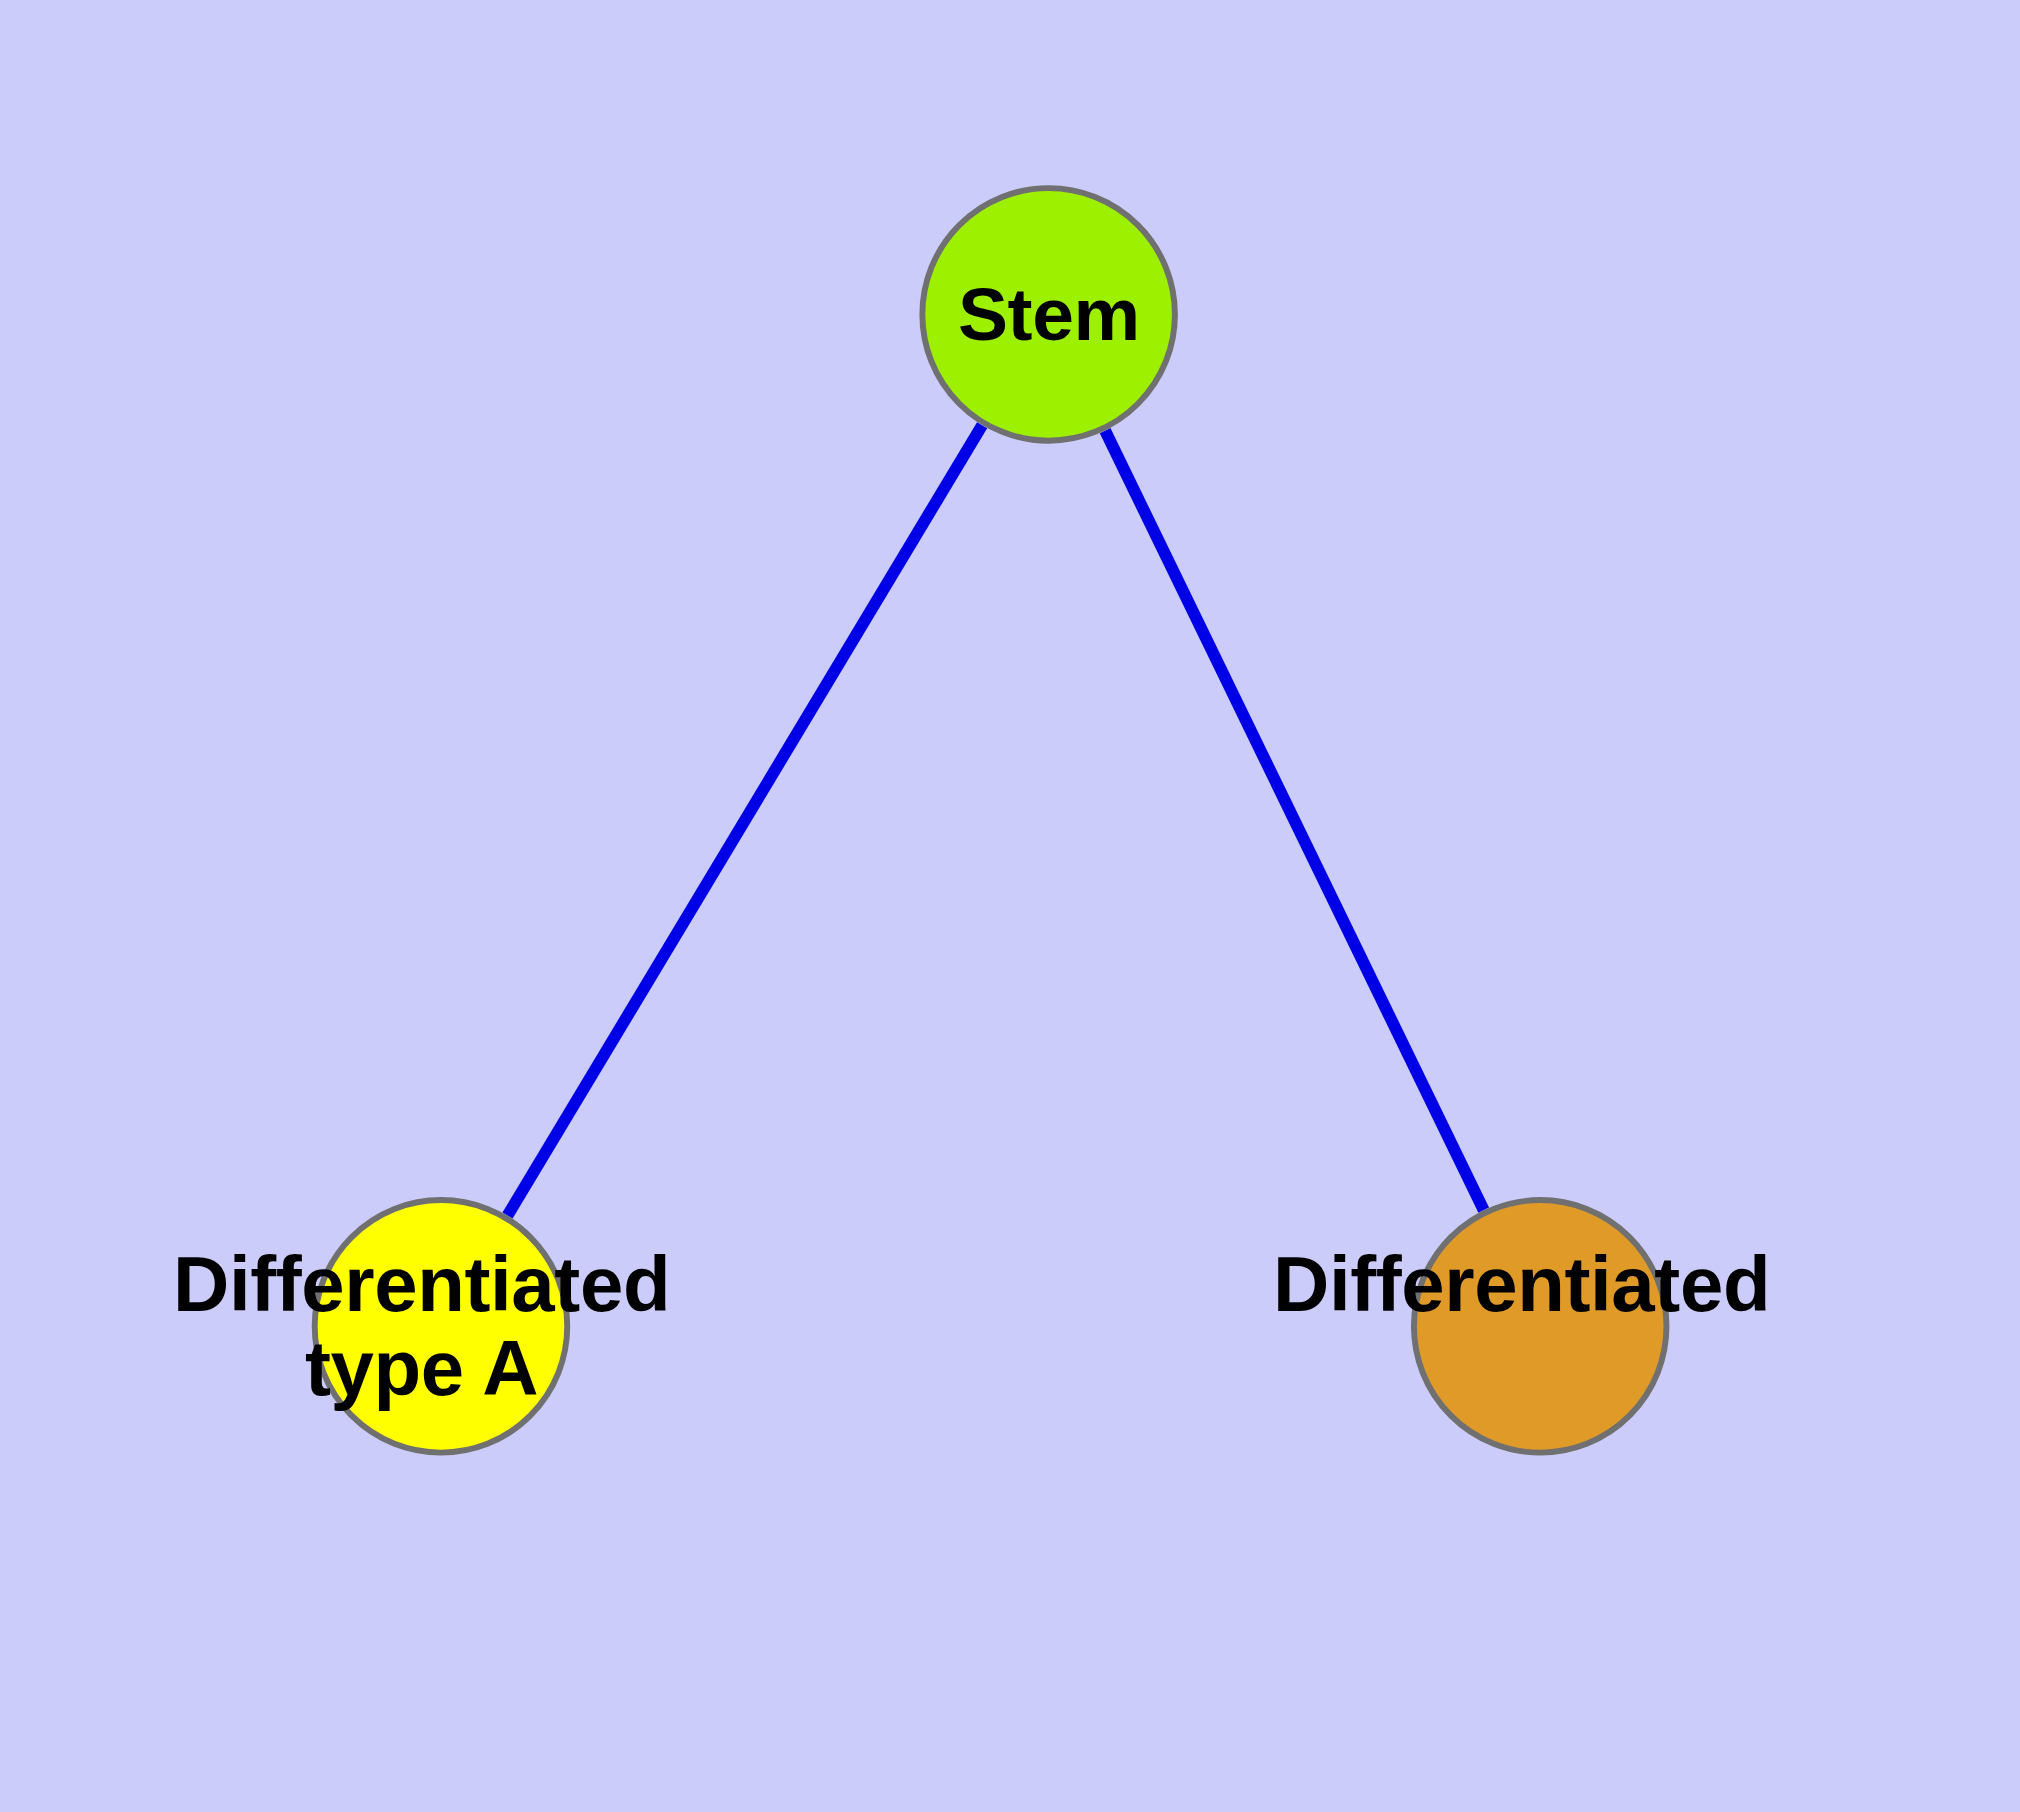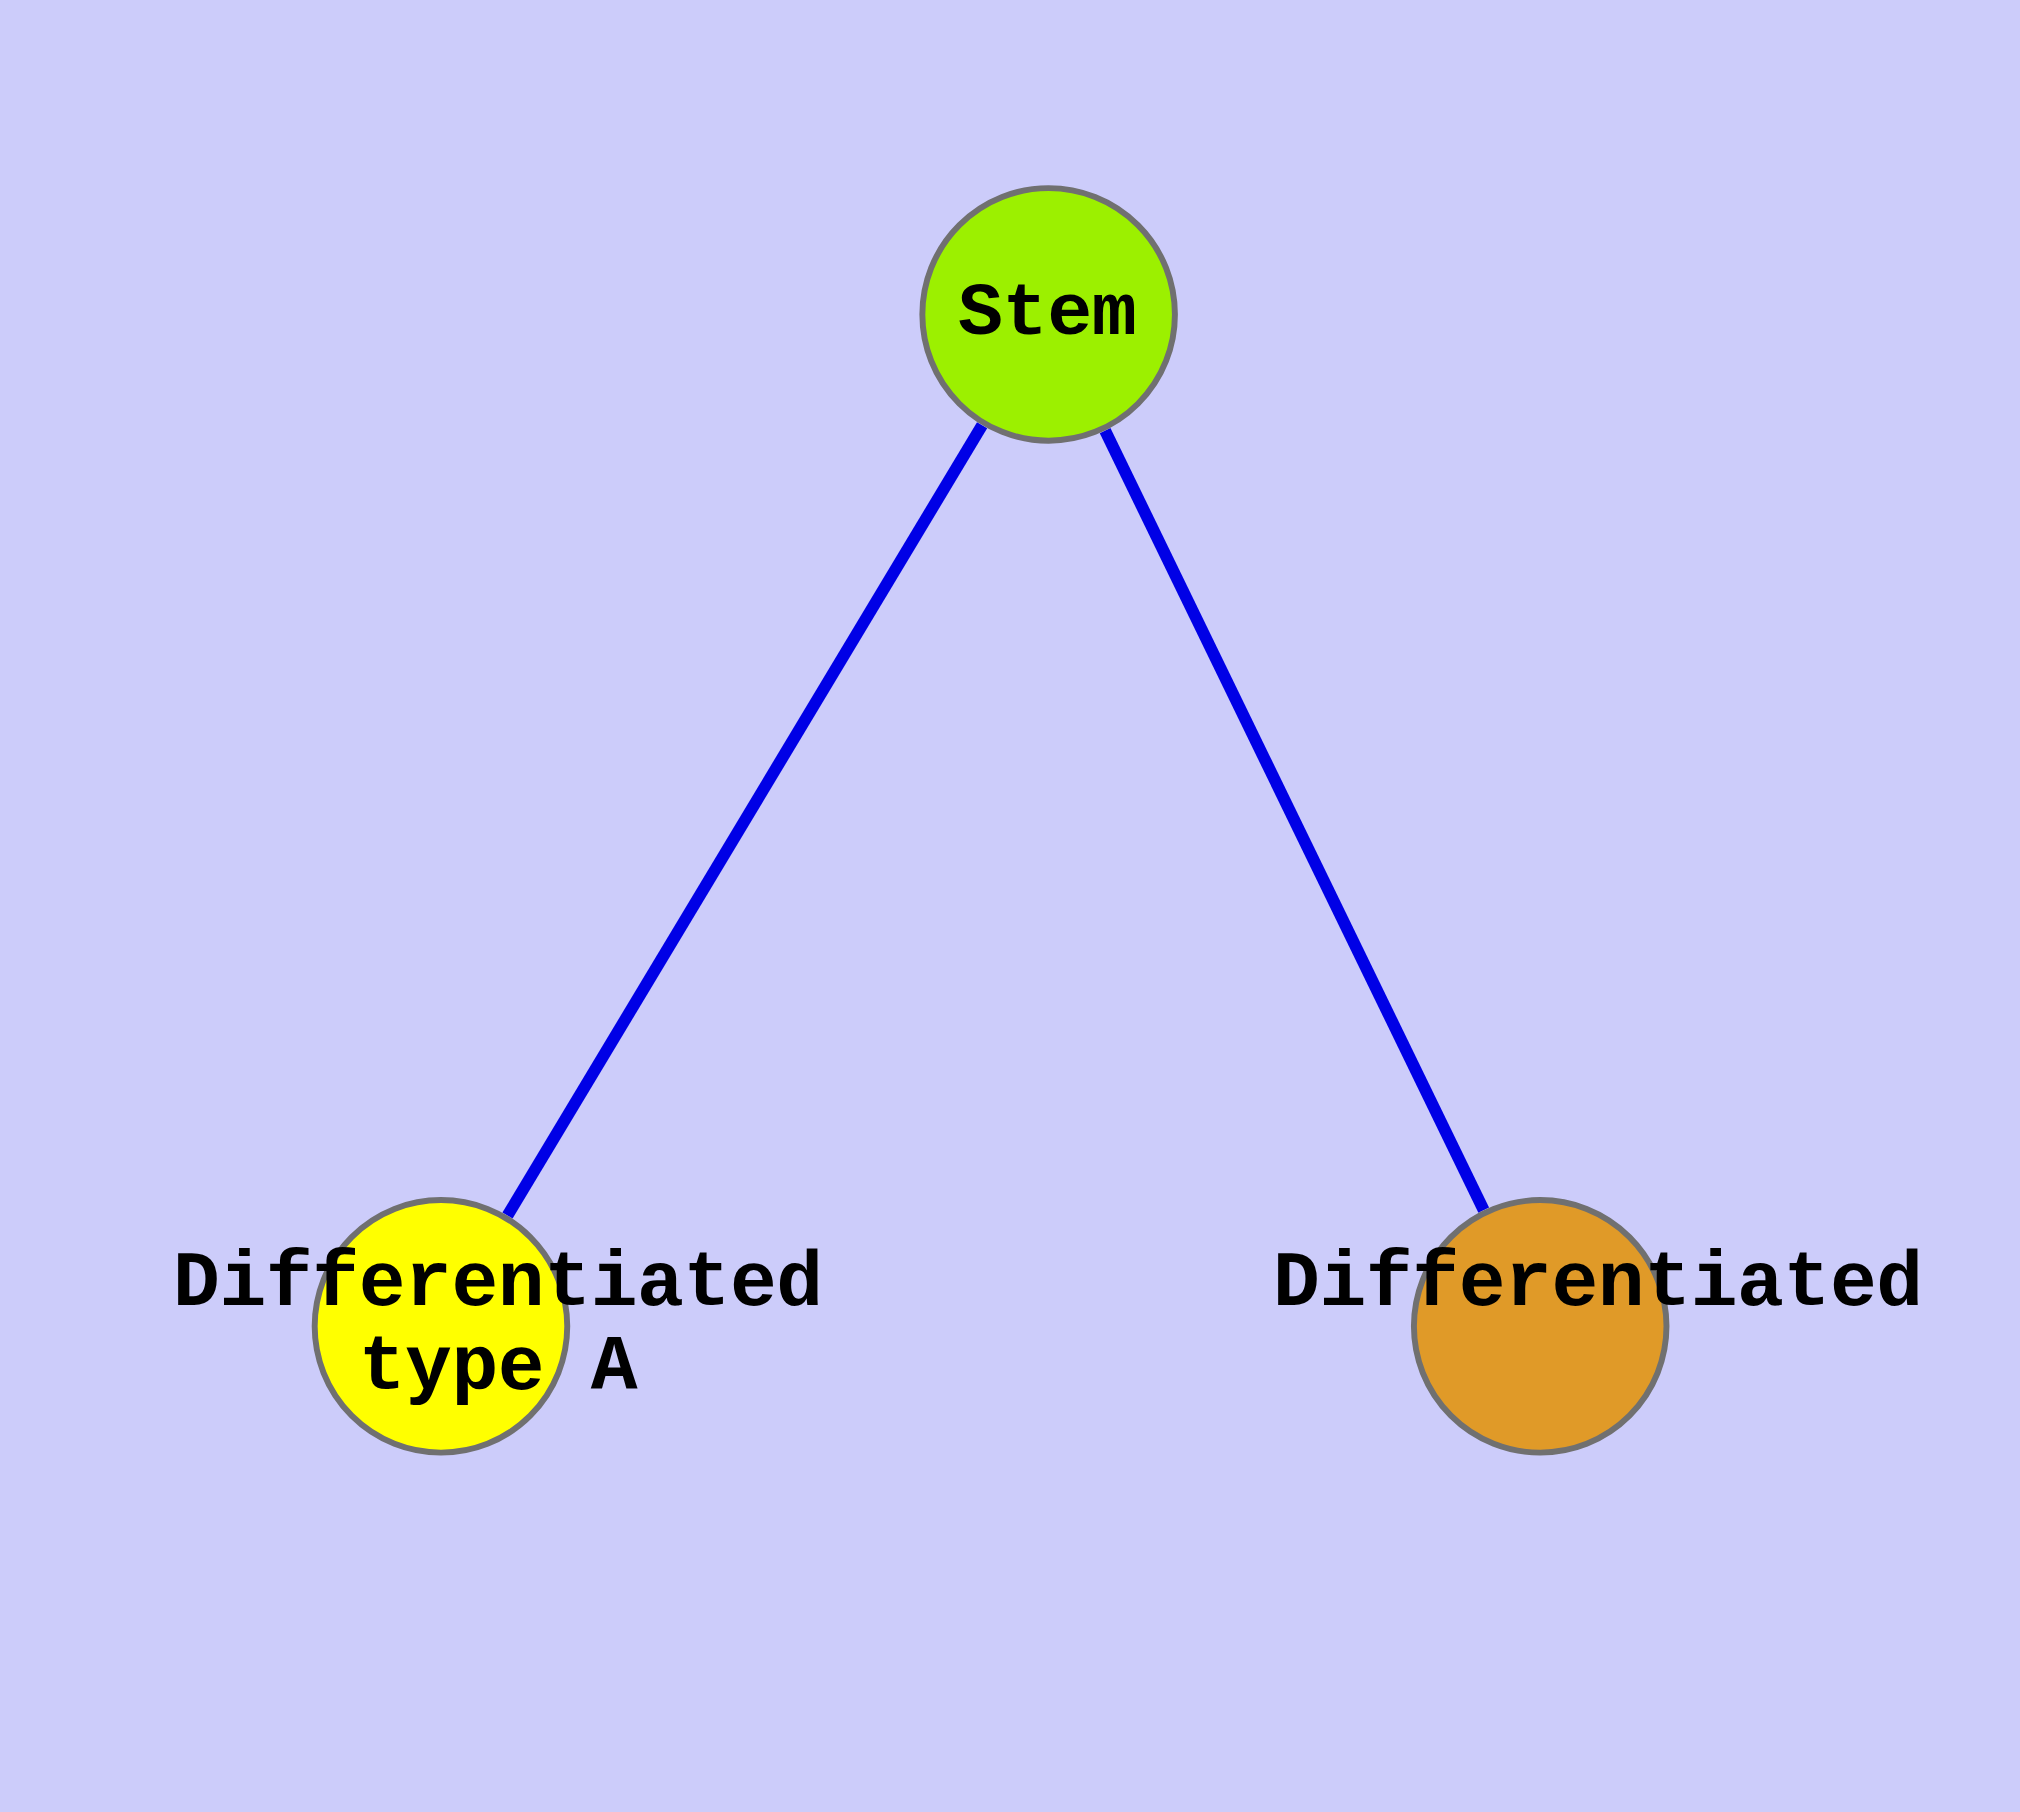--- a/index.html
+++ b/index.html
@@ -29,21 +29,20 @@
   }
   .node-label {
     position: absolute;
     color: #000000;
     font-weight: bold;
     text-align: center;
     white-space: pre;
     line-height: 1.08;
     pointer-events: none;
     letter-spacing: -0.4px;
-    font-family: Liberation Mono, monospace;
   }
   .label-stem {
     font-size: 75px;
   }
   .label-leaf {
     font-size: 78px;
   }
 </style>
 </head>
 <body>

